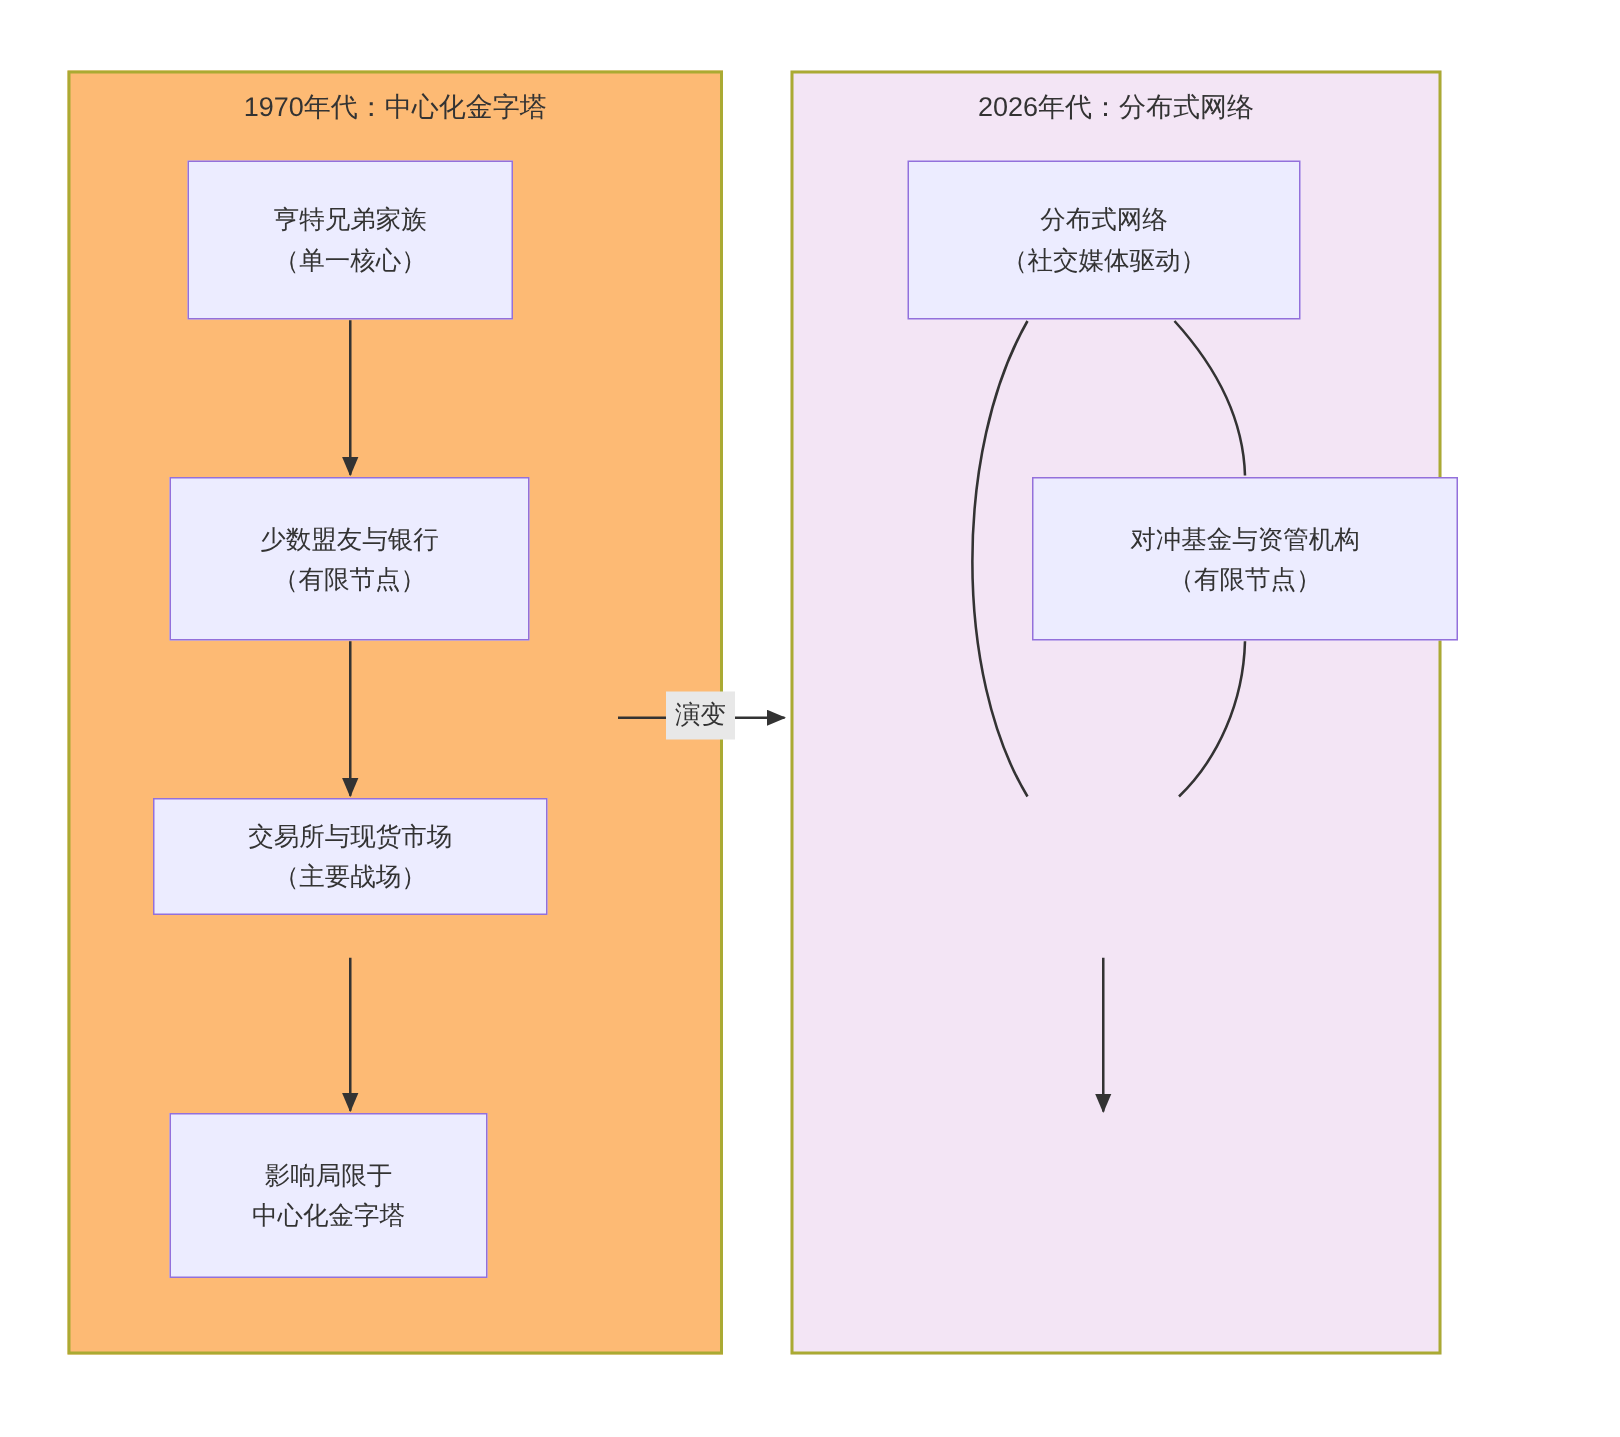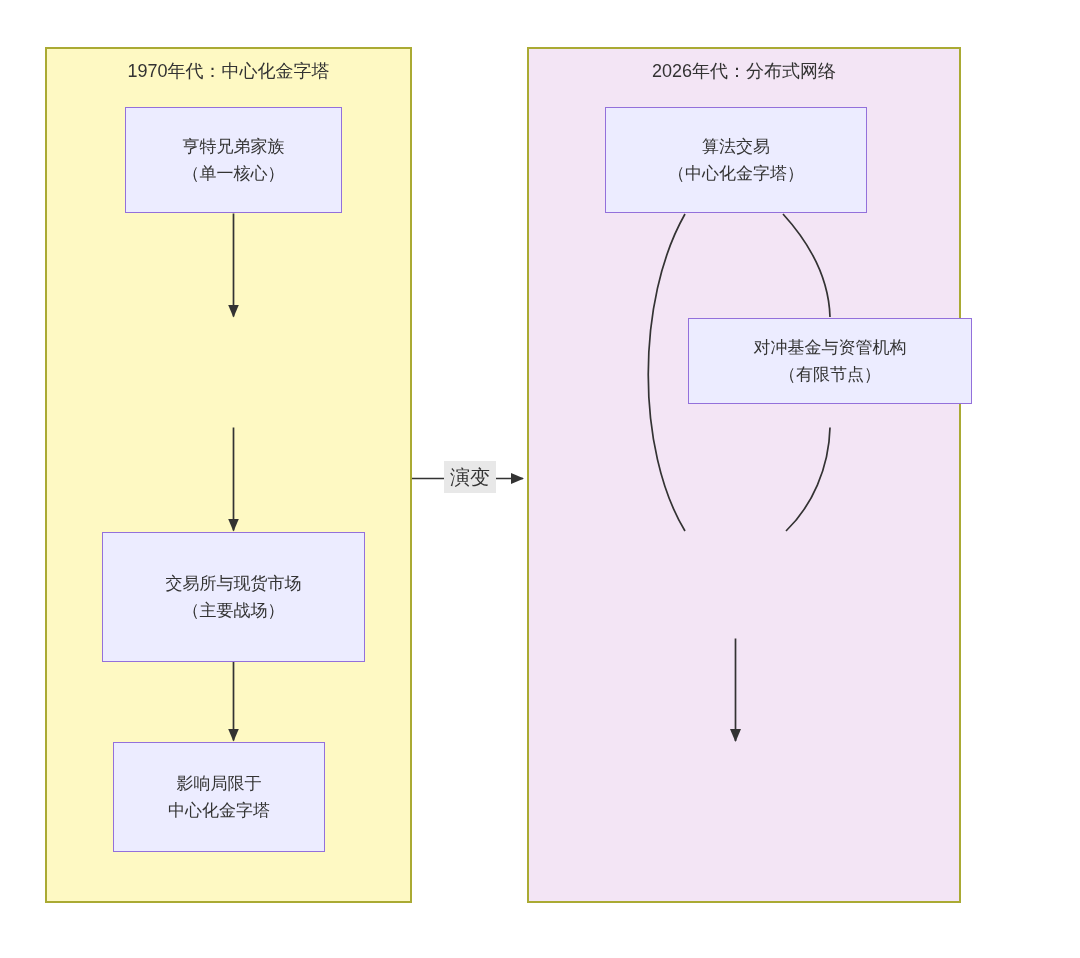--- a/index.html
+++ b/index.html
@@ -9,42 +9,42 @@
     background:#ffffff;
     font-family:"Liberation Sans","DejaVu Sans",sans-serif;
     color:#333333;
     overflow:hidden;
   }
   .panel{
     position:absolute;
     border:2px solid #AAAA33;
     box-sizing:border-box;
   }
-  .panel-left{left:45px;top:47px;width:367px;height:856px;background:#fef9c3;}
+  .panel-left{left:45px;top:47px;width:437px;height:856px;background:#fdba74;}
   .panel-right{left:527px;top:47px;width:434px;height:856px;background:#F3E5F5;}
   .panel-title{
     position:absolute;top:10px;left:0;width:100%;
     text-align:center;font-size:18px;color:#333333;
   }
   .edges{position:absolute;left:0;top:0;width:1080px;height:958px;}
   .edge{stroke:#333333;stroke-width:1.7;fill:none;}
   .node{
     position:absolute;
     background:#ECECFF;
     border:1.5px solid #9370DB;
     box-sizing:border-box;
     display:flex;flex-direction:column;align-items:center;justify-content:center;
     font-size:17px;line-height:27px;color:#333333;
     text-align:center;
   }
   .edge-label{
     position:absolute;left:444px;top:461px;
     background:#E8E8E8;
     padding:3px 6px;
-    font-size:20px;line-height:26px;color:#333333;
+    font-size:17px;line-height:26px;color:#333333;
   }
 </style>
 </head>
 <body>
 
 <div class="canvas">
 
   <div class="panel panel-left">
     <div class="panel-title">1970年代：中心化金字塔</div>
   </div>
@@ -65,33 +65,37 @@
     <path class="edge" d="M685,214 C636,300 636,450 685,531"></path>
     <path class="edge" d="M783,214 C813,247 829,282 830,317"></path>
     <path class="edge" d="M830,427.5 C829,468 812,506 786,531"></path>
     <path class="edge" d="M735.5,638.5 L735.5,741" marker-end="url(#arrowhead)"></path>
   </svg>
 
   <div class="node" style="left:125px;top:107px;width:217px;height:106px">
     <span>亨特兄弟家族</span>
     <span>（单一核心）</span>
   </div>
-  <div class="node" style="left:102px;top:532px;width:263px;height:130px">
+  <div class="node" style="left:113px;top:318px;width:240px;height:109px">
+    <span>少数盟友与银行</span>
+    <span>（有限节点）</span>
+  </div>
+  <div class="node" style="left:102px;top:532px;width:263px;height:78px">
     <span>交易所与现货市场</span>
     <span>（主要战场）</span>
   </div>
   <div class="node" style="left:113px;top:742px;width:212px;height:110px">
     <span>影响局限于</span>
     <span>中心化金字塔</span>
   </div>
 
   <div class="node" style="left:605px;top:107px;width:262px;height:106px">
-    <span>算法交易</span>
-    <span>（中心化金字塔）</span>
+    <span>分布式网络</span>
+    <span>（社交媒体驱动）</span>
   </div>
-  <div class="node" style="left:688px;top:318px;width:284px;height:86px">
+  <div class="node" style="left:688px;top:318px;width:284px;height:109px">
     <span>对冲基金与资管机构</span>
     <span>（有限节点）</span>
   </div>
 
   <div class="edge-label">演变</div>
 
 </div>
 
 </body></html>

